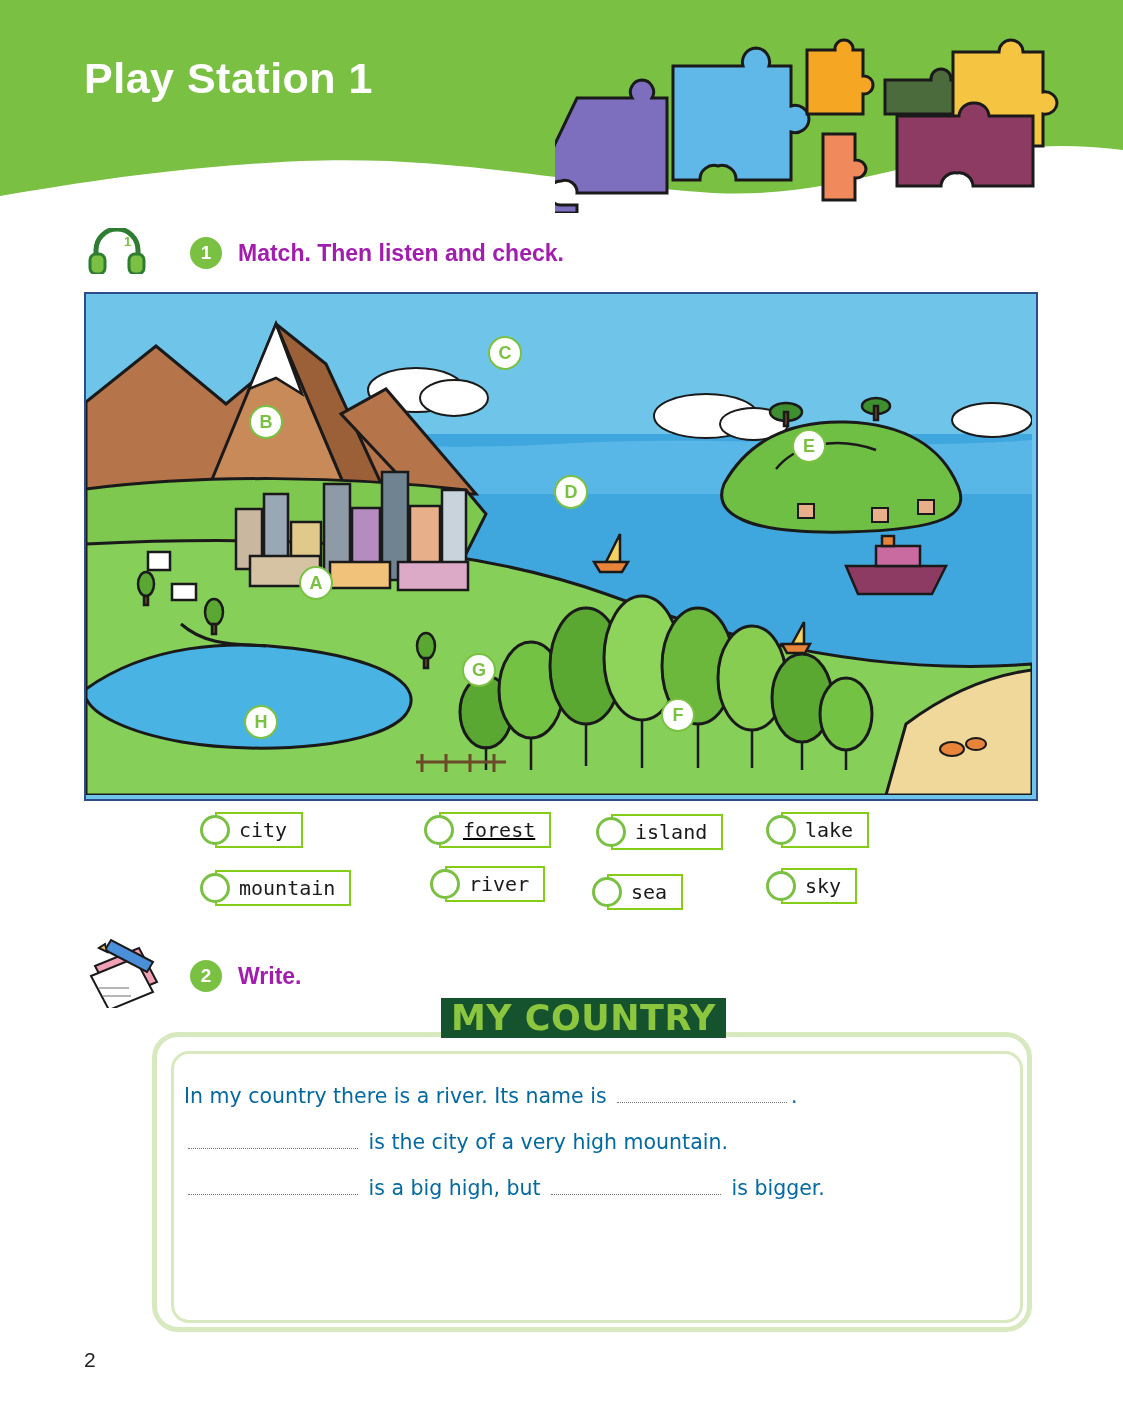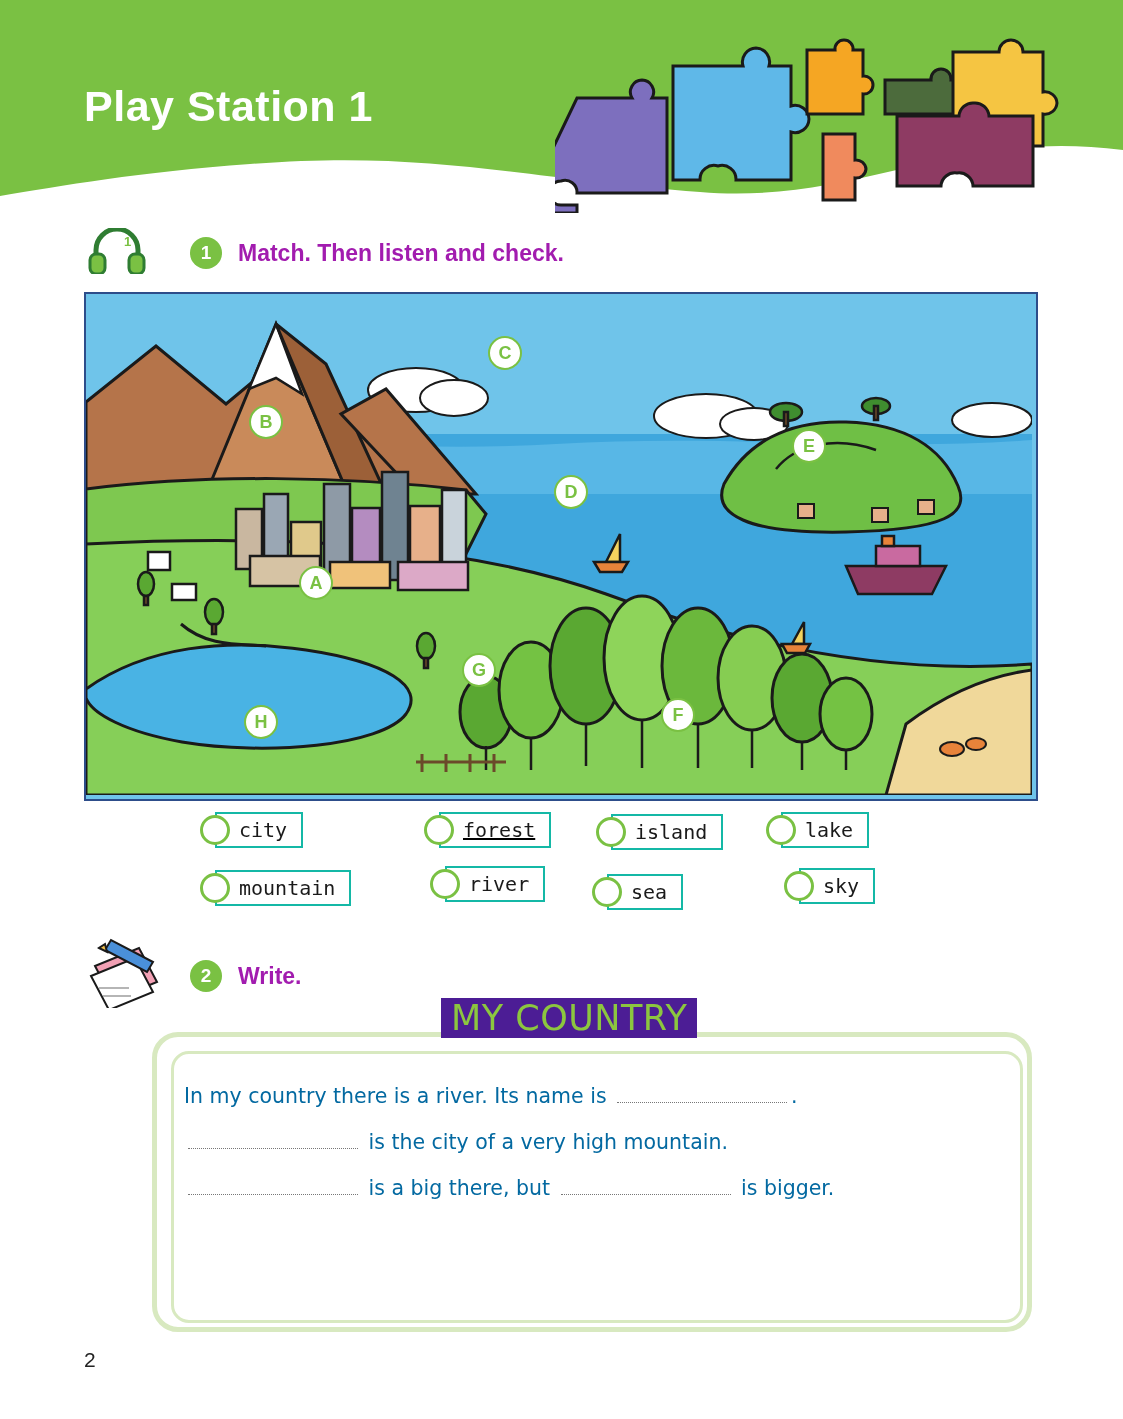--- a/index.html
+++ b/index.html
@@ -20,21 +20,21 @@
     position: absolute;
     left: 0; top: 0;
     width: 1123px;
     height: 215px;
     overflow: hidden;
   }
   .header-band svg { display: block; }
   .page-title {
     position: absolute;
     left: 84px;
-    top: 82px;
+    top: 54px;
     font-size: 43px;
     font-weight: bold;
     color: #ffffff;
     letter-spacing: 0.5px;
   }
 
   
   .activity {
     position: absolute;
     display: flex;
@@ -106,21 +106,21 @@
     width: 30px; height: 30px;
     border-radius: 50%;
     border: 3px solid #7ac143;
     background: #fff;
     box-sizing: border-box;
     position: relative;
     z-index: 2;
   }
   .word-box {
     margin-left: -15px;
-    border: 2px solid #14b8a6;
+    border: 2px solid #84cc16;
     background: #fff;
     padding: 5px 14px 5px 22px;
     font-family: "DejaVu Sans Mono", monospace;
     font-size: 20px;
     color: #1a1a1a;
     line-height: 1.1;
   }
 
   
   .write-panel {
@@ -140,24 +140,24 @@
     width: 852px; height: 272px;
     border: 3px solid #d8e9c0;
     border-radius: 18px;
     box-sizing: border-box;
   }
   .my-country {
     position: absolute;
     left: 441px;
     top: 998px;
     font-size: 35px;
-    font-weight: normal;
+    font-weight: bold;
     color: #8cc63f;
     letter-spacing: 0.5px;
-    background: #4c1d95;
+    background: #14532d;
     padding: 0 10px;
     font-family: "DejaVu Sans", sans-serif;
   }
   .write-lines {
     position: absolute;
     left: 184px;
     top: 1073px;
     width: 830px;
     font-family: "DejaVu Sans", sans-serif;
     font-size: 20.5px;
@@ -351,21 +351,21 @@
     <div class="word-box">mountain</div>
   </div>
   <div class="word-item" style="left:230px;top:54px;">
     <div class="word-circle"></div>
     <div class="word-box">river</div>
   </div>
   <div class="word-item" style="left:392px;top:62px;">
     <div class="word-circle"></div>
     <div class="word-box">sea</div>
   </div>
-  <div class="word-item" style="left:584px;top:56px;">
+  <div class="word-item" style="left:566px;top:56px;">
     <div class="word-circle"></div>
     <div class="word-box">sky</div>
   </div>
 </div>
 
 <div class="icon-pencil">
   <svg width="82" height="70" viewBox="0 0 82 70" xmlns="http://www.w3.org/2000/svg">
     <g stroke="#1a1a1a" stroke-width="2">
       <path d="M10,28 l44,-18 l18,34 l-44,18 z" fill="#f2a0b4"></path>
       <path d="M6,38 l44,-18 l18,34 l-44,18 z" fill="#ffffff"></path>
@@ -387,17 +387,17 @@
 <div class="my-country">MY COUNTRY</div>
 
 <div class="write-lines">
   <div class="row">
     <span>In my country there is a river. Its name is </span><span class="blank b-md"></span><span>.</span>
   </div>
   <div class="row">
     <span class="blank b-md"></span><span> is the city of a very high mountain.</span>
   </div>
   <div class="row">
-    <span class="blank b-md"></span><span> is a big there, but </span><span class="blank b-md"></span><span> is bigger.</span>
+    <span class="blank b-md"></span><span> is a big high, but </span><span class="blank b-md"></span><span> is bigger.</span>
   </div>
 </div>
 
 <div class="page-number">2</div>
 
 </body></html>

